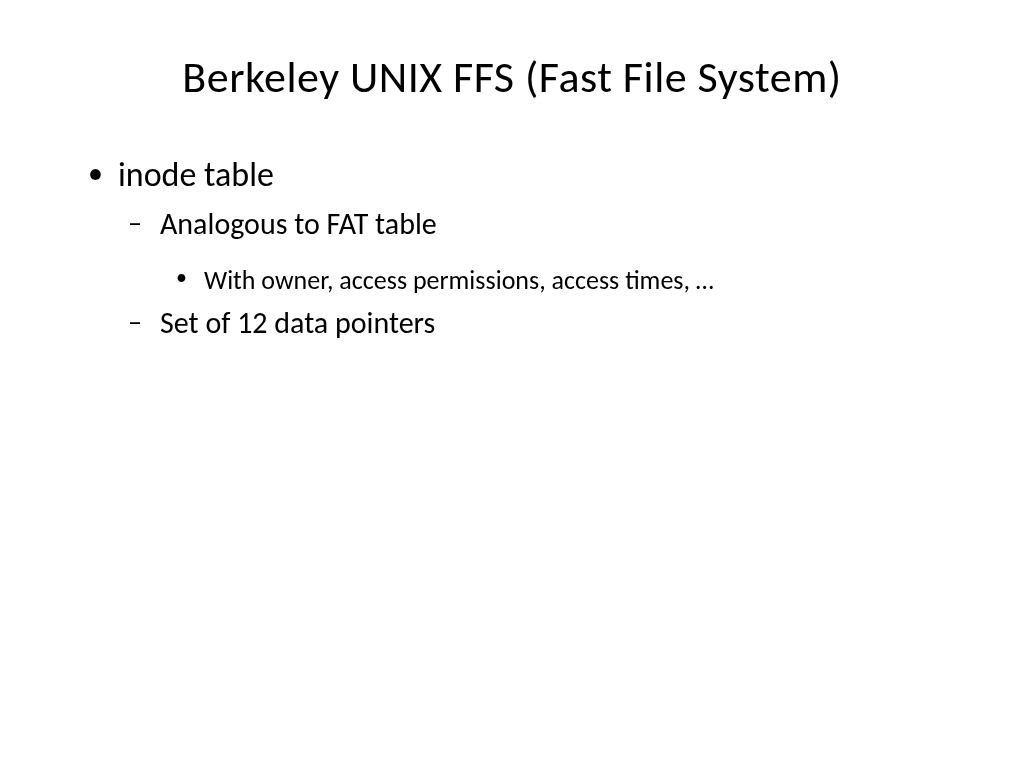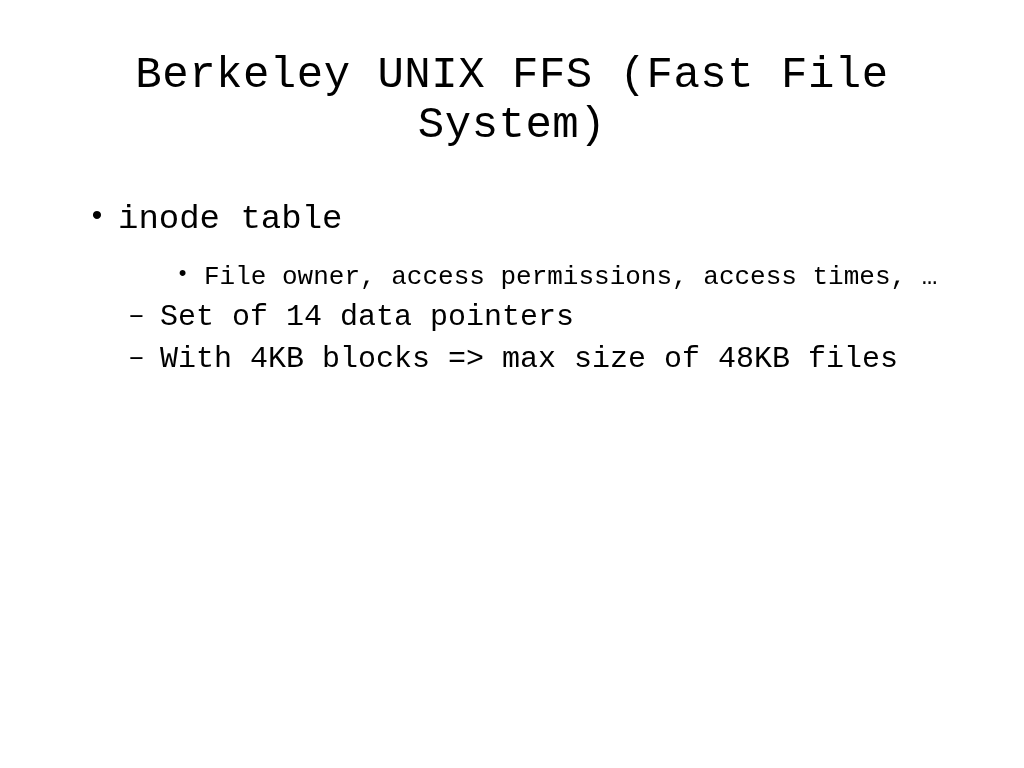--- a/index.html
+++ b/index.html
@@ -1,19 +1,18 @@
 <!DOCTYPE html>
 <html><head>
   <meta charset="utf-8">
   <style>
     * {
       margin: 0;
       padding: 0;
       box-sizing: border-box;
-      font-family: Liberation Mono, monospace;
     }
     body {
       width: 1024px;
       height: 768px;
       background: #ffffff;
       font-family: Calibri, "Segoe UI", Arial, sans-serif;
       color: #000000;
       padding: 50px 70px 50px 70px;
       overflow: hidden;
     }
@@ -73,18 +72,18 @@
     }
   </style>
 </head>
 <body>
 
 <h1 class="slide-title">Berkeley UNIX FFS (Fast File System)</h1>
 
 <div class="content">
   <ul>
     <li class="level1">inode table</li>
+    <li class="level2">Analogous to FAT table</li>
     <div class="spacer"></div>
-    <li class="level3">File owner, access permissions, access times, …</li>
-    <li class="level2">Set of 14 data pointers</li>
-    <li class="level2">With 4KB blocks =&gt; max size of 48KB files</li>
+    <li class="level3">With owner, access permissions, access times, …</li>
+    <li class="level2">Set of 12 data pointers</li>
   </ul>
 </div>
 
 </body></html>

